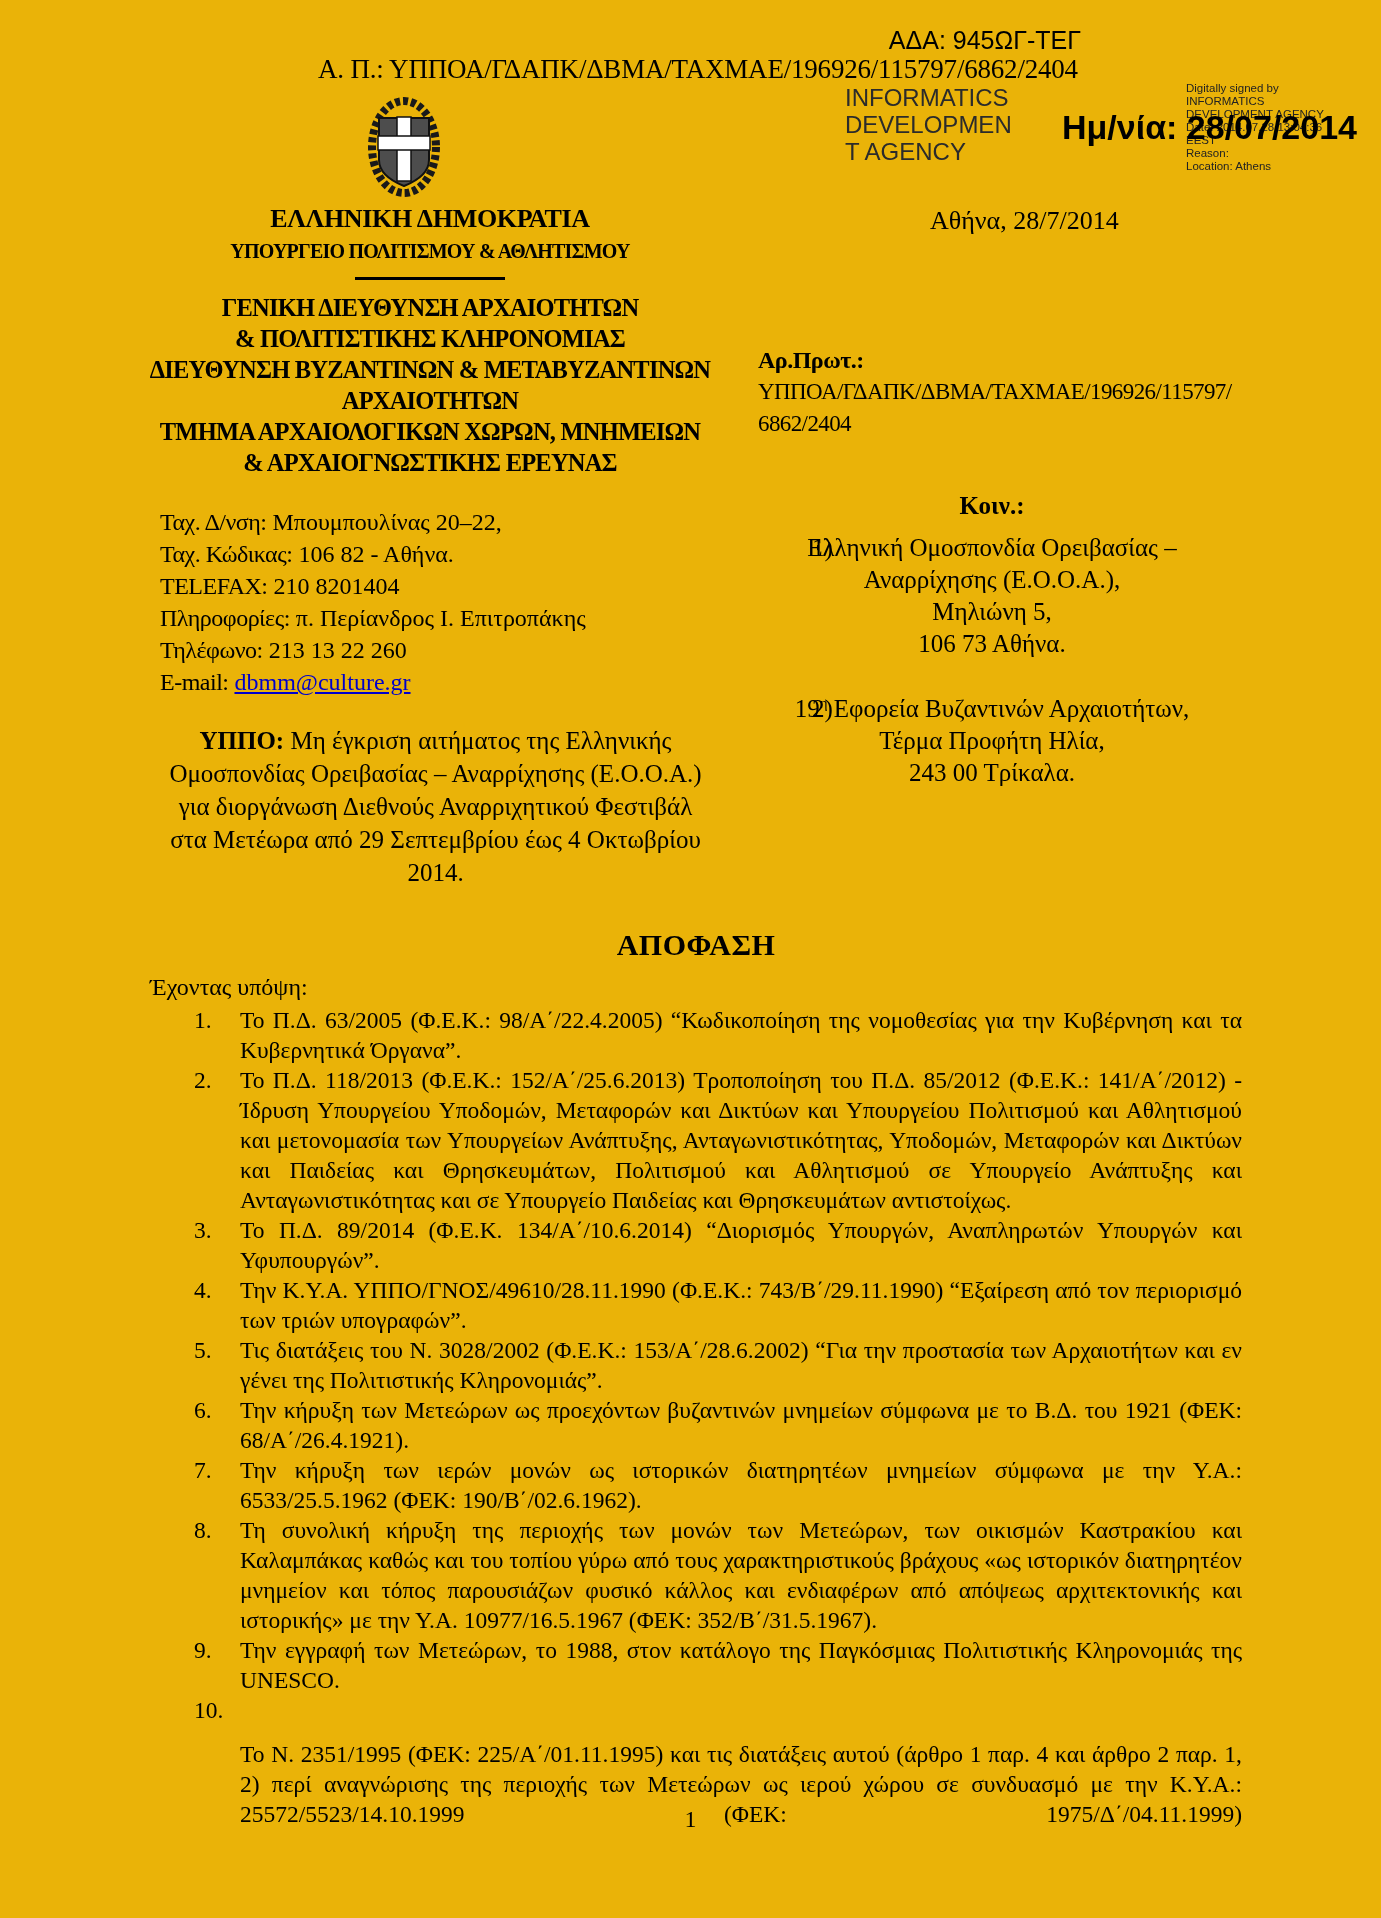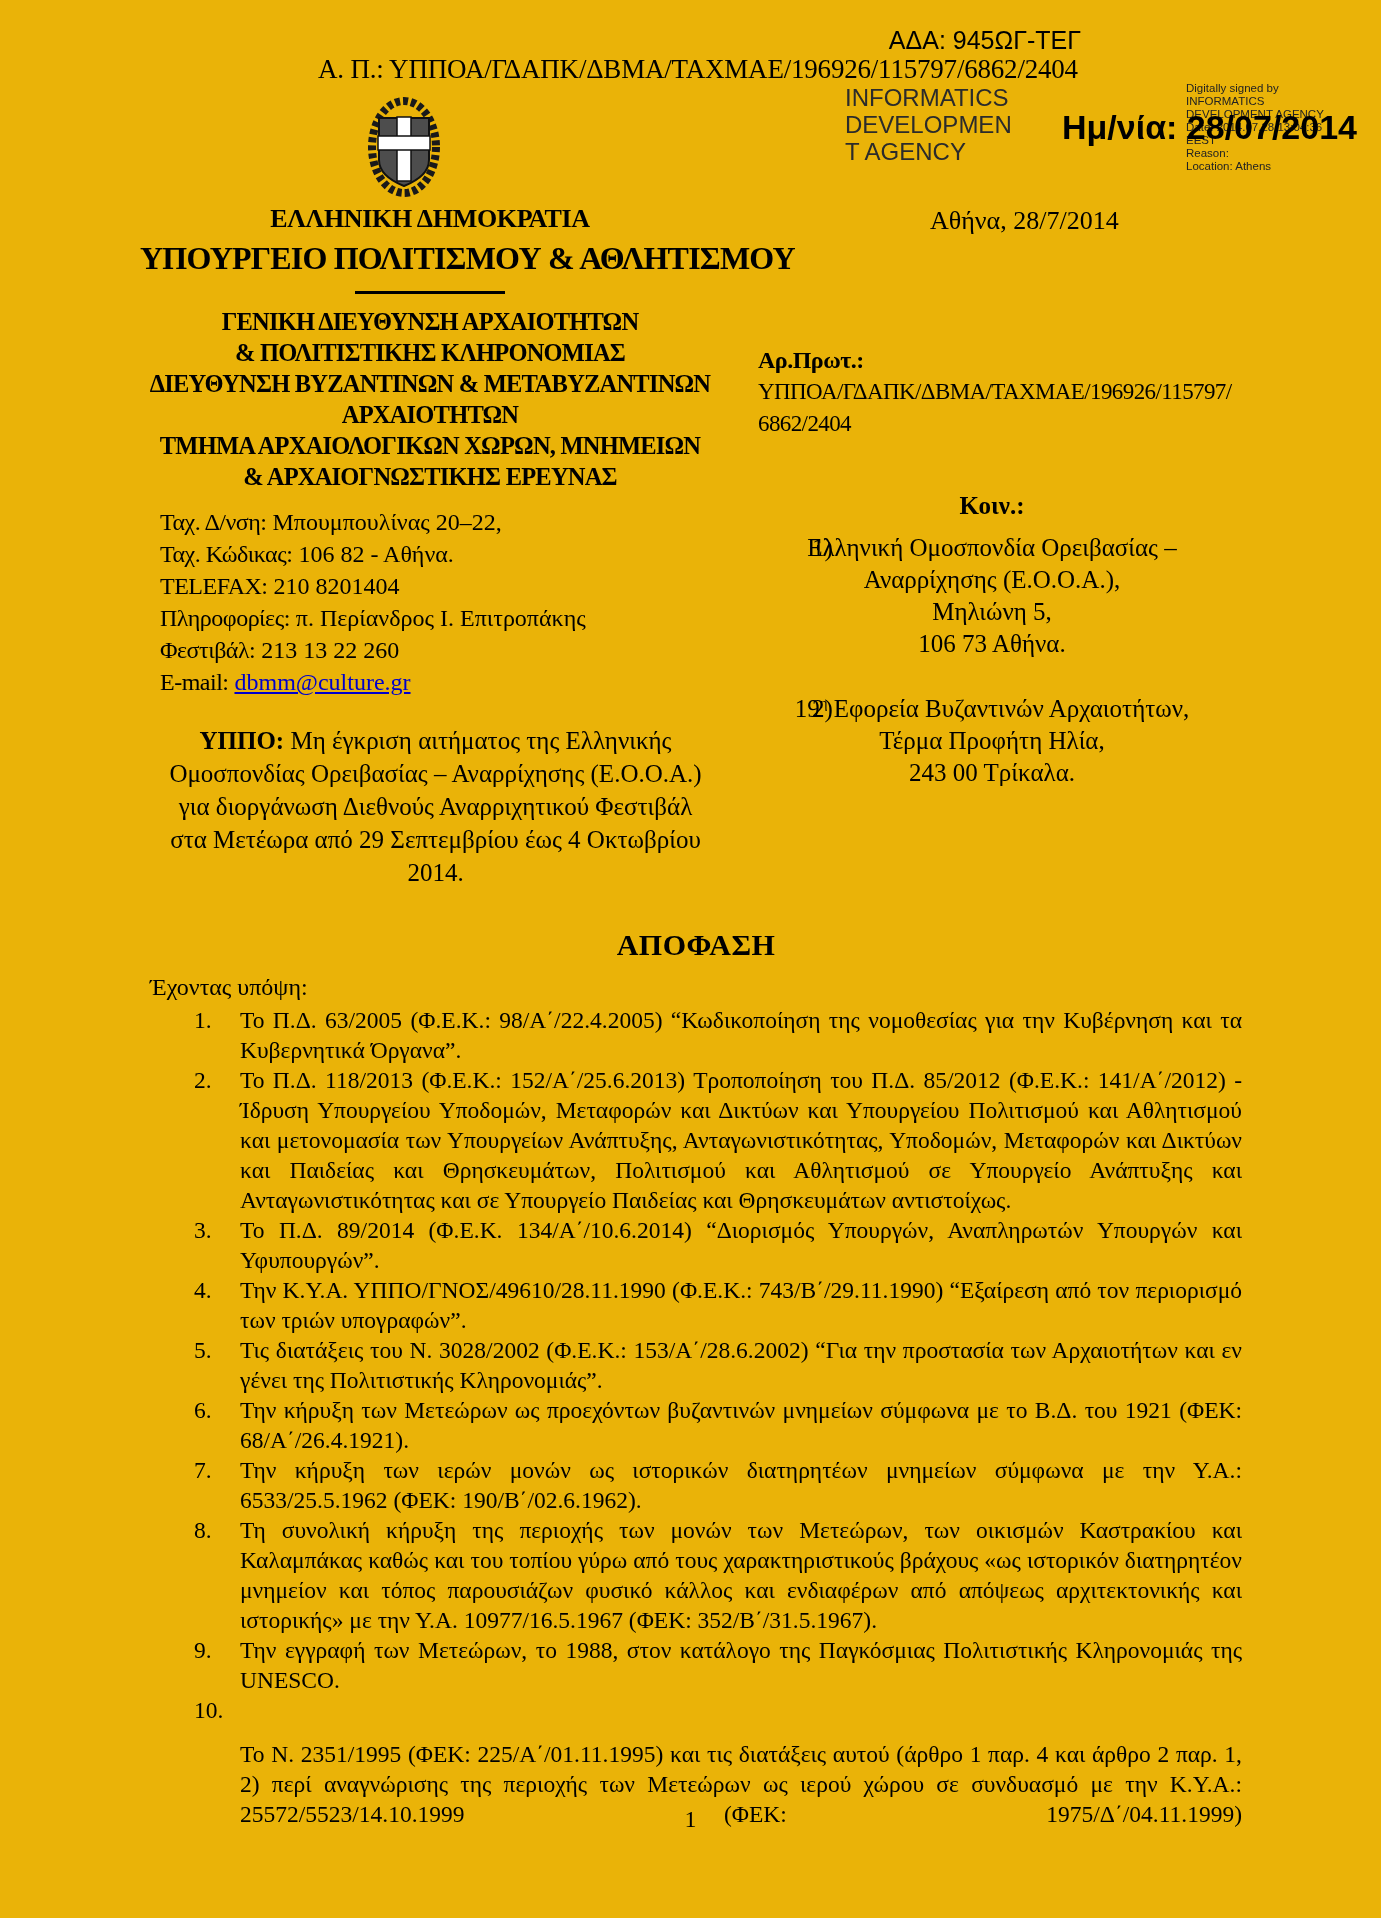--- a/index.html
+++ b/index.html
@@ -18,21 +18,21 @@
   .ap-line{top:54px;left:318px;font-size:27px;white-space:nowrap;letter-spacing:-0.2px;}
   
   .sig-agency{left:845px;top:84px;font-family:"Liberation Sans",sans-serif;font-size:24px;line-height:27px;color:#2b2b2b;white-space:pre-line;}
   .sig-details{left:1186px;top:82px;font-family:"Liberation Sans",sans-serif;font-size:11.5px;line-height:13px;color:#222;white-space:pre-line;}
   .sig-stamp{left:1062px;top:108px;font-family:"Liberation Sans",sans-serif;font-weight:bold;font-size:34px;white-space:nowrap;}
   
   .emblem{left:360px;top:96px;width:88px;height:102px;}
   
   .org-block{left:140px;top:204px;width:580px;text-align:center;}
   .org-republic{font-weight:bold;font-size:26px;letter-spacing:-0.3px;white-space:nowrap;}
-  .org-ministry{font-weight:bold;font-size:32px;letter-spacing:-0.8px;white-space:nowrap;margin-top:6px;}
+  .org-ministry{font-weight:bold;font-size:20px;letter-spacing:-0.8px;white-space:nowrap;margin-top:6px;}
   .org-divider{width:150px;height:3px;background:#000;margin:14px auto 12px auto;}
   .org-line{font-weight:bold;font-size:24.5px;line-height:31px;letter-spacing:-0.8px;white-space:nowrap;}
   
   .contact{left:160px;top:506px;font-size:24px;line-height:32px;}
   .contact .lbl{font-weight:normal;letter-spacing:-0.5px;}
   .contact a{color:#0000CC;text-decoration:underline;}
   
   .thema{left:168px;top:724px;width:535px;text-align:center;font-size:25px;line-height:33px;}
   .thema .lbl{font-weight:bold;}
   
@@ -97,21 +97,21 @@
     <div class="org-line">ΑΡΧΑΙΟΤΗΤΩΝ</div>
     <div class="org-line">ΤΜΗΜΑ ΑΡΧΑΙΟΛΟΓΙΚΩΝ ΧΩΡΩΝ, ΜΝΗΜΕΙΩΝ</div>
     <div class="org-line">&amp; ΑΡΧΑΙΟΓΝΩΣΤΙΚΗΣ ΕΡΕΥΝΑΣ</div>
   </div>
 
   <div class="abs contact">
     <div><span class="lbl">Ταχ. Δ/νση:</span> <span>Μπουμπουλίνας 20–22,</span></div>
     <div><span class="lbl">Ταχ. Κώδικας:</span> <span>106 82 - Αθήνα.</span></div>
     <div><span class="lbl">TELEFAX:</span> <span>210 8201404</span></div>
     <div><span class="lbl">Πληροφορίες:</span> <span>π. Περίανδρος Ι. Επιτροπάκης</span></div>
-    <div><span class="lbl">Φεστιβάλ:</span> <span>213 13 22 260</span></div>
+    <div><span class="lbl">Τηλέφωνο:</span> <span>213 13 22 260</span></div>
     <div><span class="lbl">E-mail:</span> <a href="#">dbmm@culture.gr</a></div>
   </div>
 
   <div class="abs city-date">Αθήνα, 28/7/2014</div>
 
   <div class="abs protocol">
     <div class="lbl">Αρ.Πρωτ.:</div>
     <div class="pline">ΥΠΠΟΑ/ΓΔΑΠΚ/ΔΒΜΑ/ΤΑΧΜΑΕ/196926/115797/</div>
     <div class="pline">6862/2404</div>
   </div>

